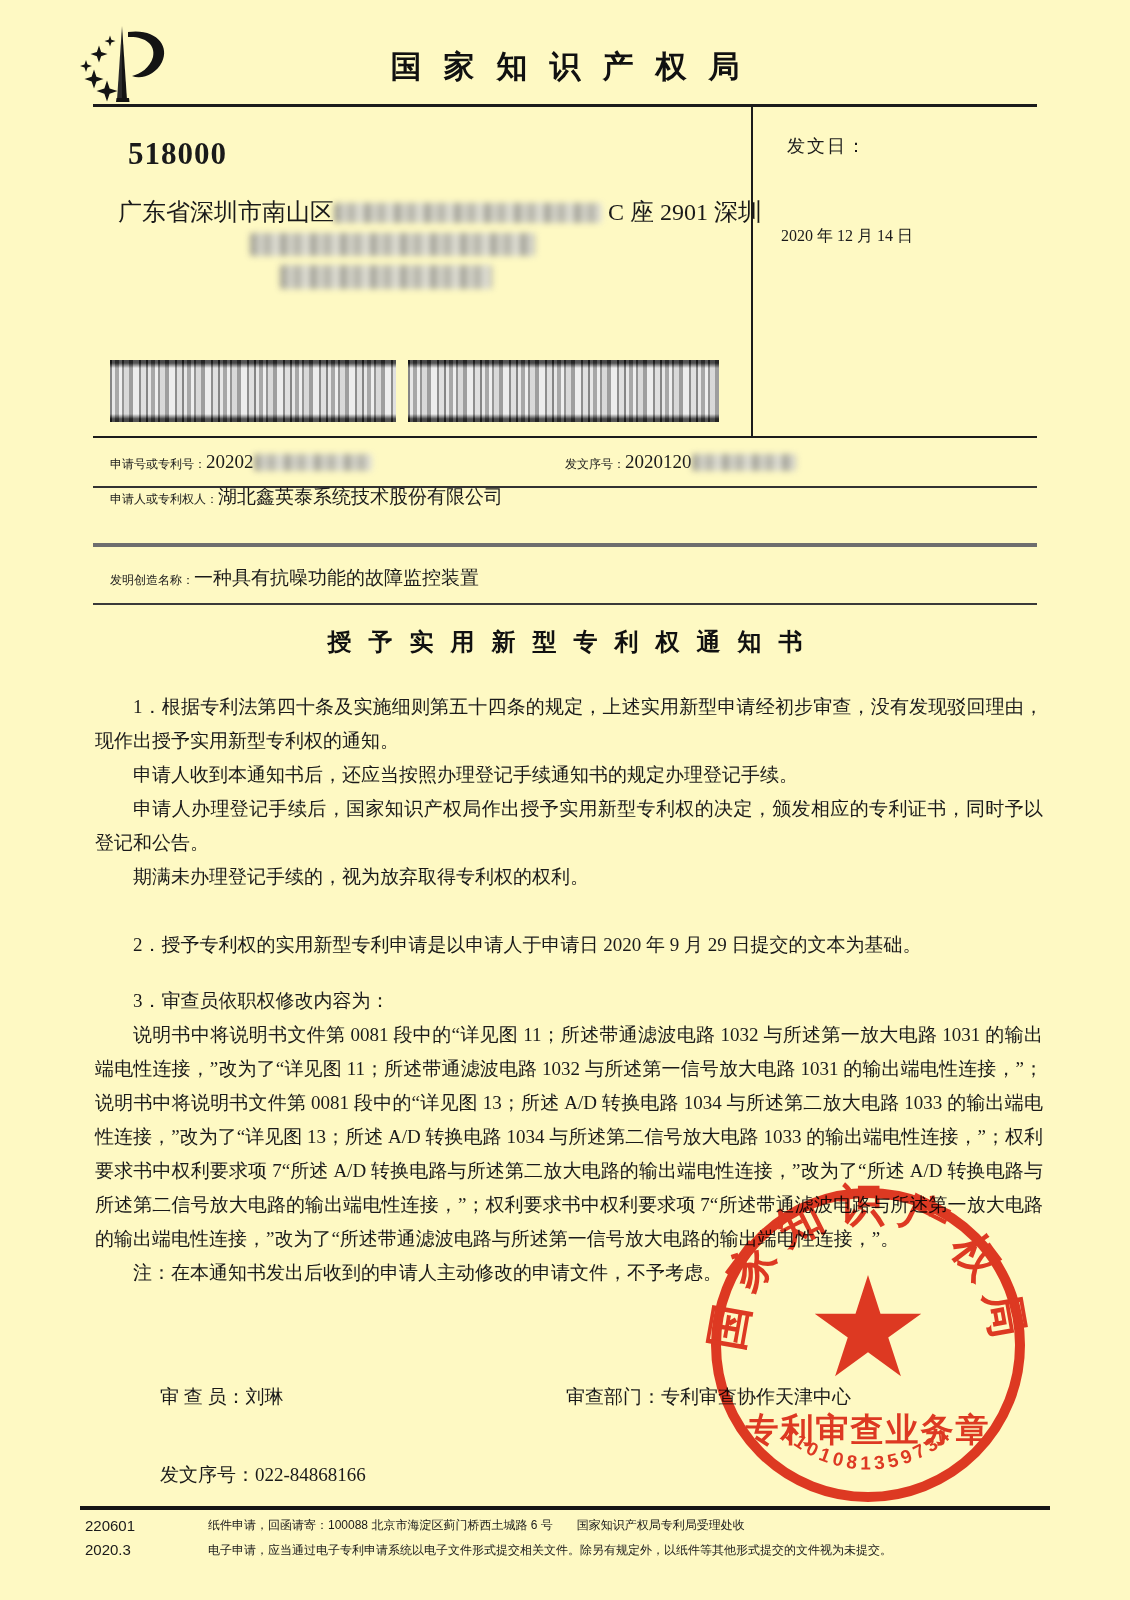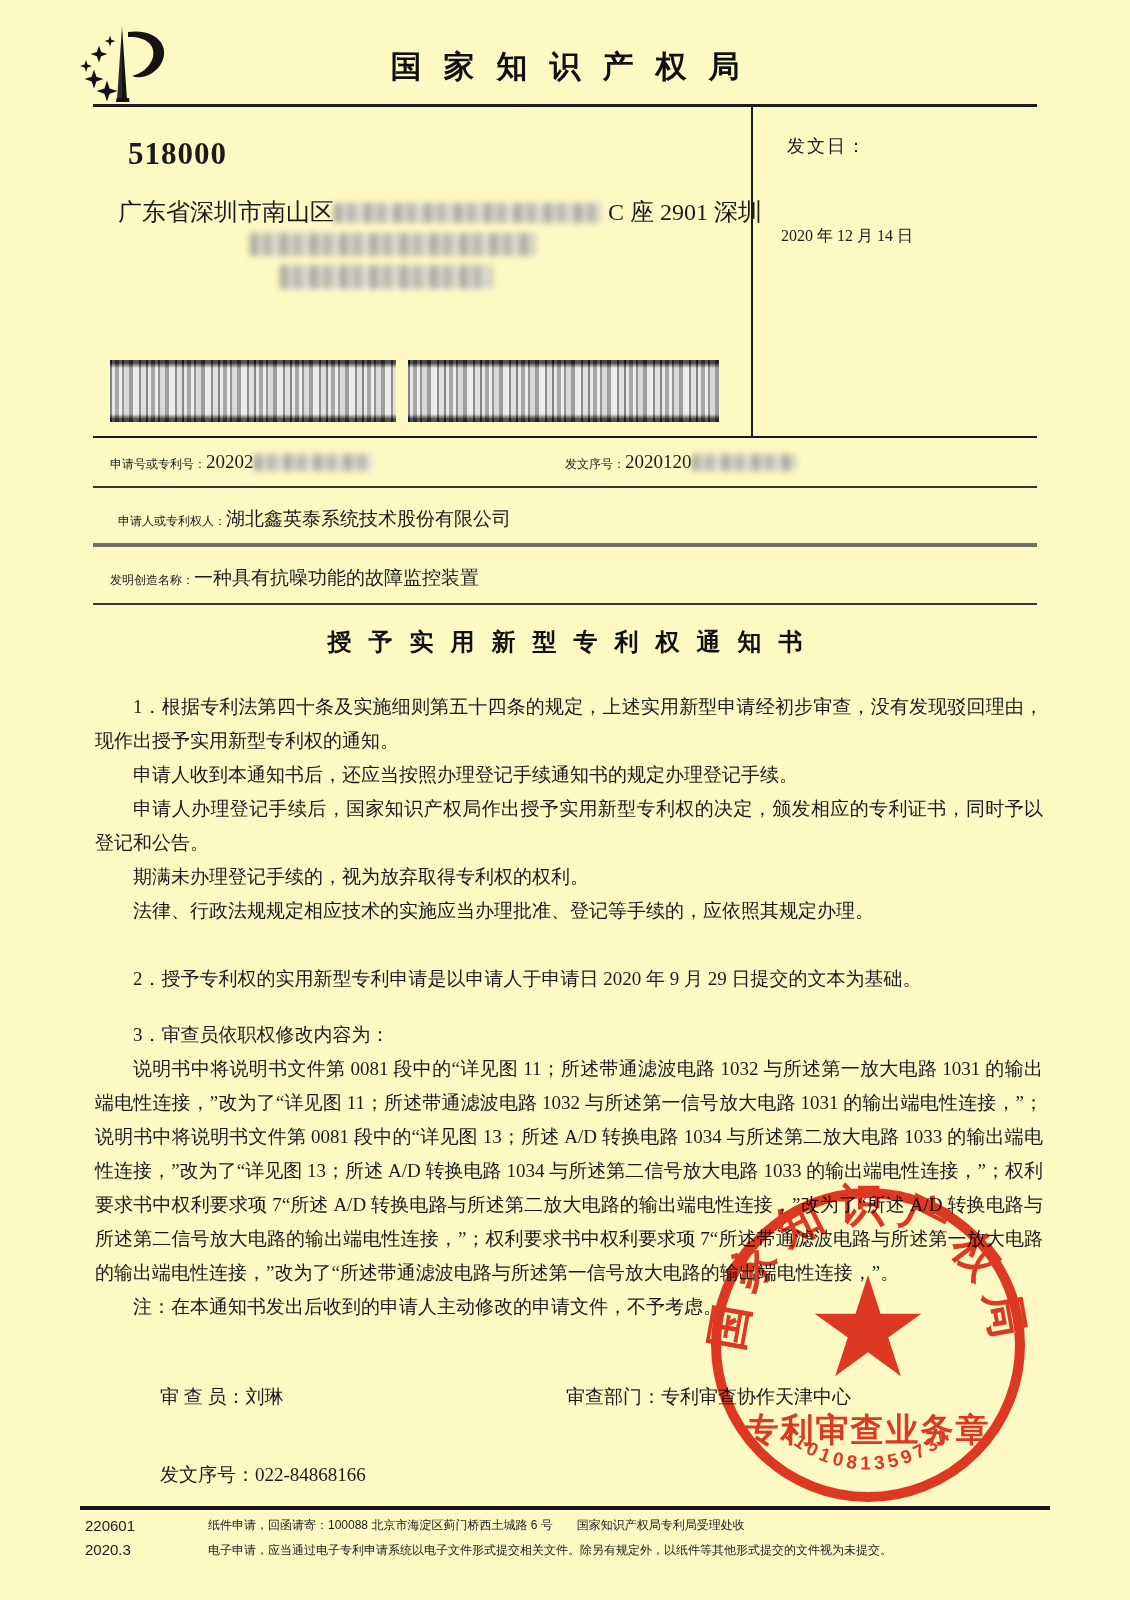--- a/index.html
+++ b/index.html
@@ -109,40 +109,39 @@
 
   <div class="row-text" style="left:110px;top:451px;">
     <span class="field-label">申请号或专利号：</span><span class="field-value">20202</span><span class="redact" style="width:118px;height:17px;"></span>
   </div>
   <div class="row-text" style="left:565px;top:451px;">
     <span class="field-label">发文序号：</span><span class="field-value">2020120</span><span class="redact" style="width:104px;height:17px;"></span>
   </div>
 
   <div class="rule" style="left:93px;top:486px;width:944px;height:2px;background:#333;"></div>
 
-  <div class="row-text" style="left:110px;top:506px;margin-left:8px;">
+  <div class="row-text" style="left:110px;top:484px;">
     <span class="field-label">申请人或专利权人：</span><span style="font-size:19px;">湖北鑫英泰系统技术股份有限公司</span>
   </div>
 
   <div class="rule" style="left:93px;top:543px;width:944px;height:4px;background:#6e6e6e;"></div>
 
   <div class="row-text" style="left:110px;top:565px;">
     <span class="field-label">发明创造名称：</span><span style="font-size:19px;">一种具有抗噪功能的故障监控装置</span>
   </div>
 
   <div class="rule" style="left:93px;top:603px;width:944px;height:2px;background:#3a3a3a;"></div>
 
   <div class="abs notice-title sans">授予实用新型专利权通知书</div>
 
   <div class="abs body-text">
     <p>1．根据专利法第四十条及实施细则第五十四条的规定，上述实用新型申请经初步审查，没有发现驳回理由，现作出授予实用新型专利权的通知。</p>
     <p>申请人收到本通知书后，还应当按照办理登记手续通知书的规定办理登记手续。</p>
     <p>申请人办理登记手续后，国家知识产权局作出授予实用新型专利权的决定，颁发相应的专利证书，同时予以登记和公告。</p>
     <p>期满未办理登记手续的，视为放弃取得专利权的权利。</p>
-    <p>法律、行政法规规定相应技术的实施应当办理批准、登记等手续的，应依照其规定办理。</p>
     <p class="gap-sm">2．授予专利权的实用新型专利申请是以申请人于申请日 2020 年 9 月 29 日提交的文本为基础。</p>
     <p class="gap-md">3．审查员依职权修改内容为：</p>
     <p>说明书中将说明书文件第 0081 段中的“详见图 11；所述带通滤波电路 1032 与所述第一放大电路 1031 的输出端电性连接，”改为了“详见图 11；所述带通滤波电路 1032 与所述第一信号放大电路 1031 的输出端电性连接，”；说明书中将说明书文件第 0081 段中的“详见图 13；所述 A/D 转换电路 1034 与所述第二放大电路 1033 的输出端电性连接，”改为了“详见图 13；所述 A/D 转换电路 1034 与所述第二信号放大电路 1033 的输出端电性连接，”；权利要求书中权利要求项 7“所述 A/D 转换电路与所述第二放大电路的输出端电性连接，”改为了“所述 A/D 转换电路与所述第二信号放大电路的输出端电性连接，”；权利要求书中权利要求项 7“所述带通滤波电路与所述第一放大电路的输出端电性连接，”改为了“所述带通滤波电路与所述第一信号放大电路的输出端电性连接，”。</p>
     <p>注：在本通知书发出后收到的申请人主动修改的申请文件，不予考虑。</p>
   </div>
 
   <div class="row-text sig" style="left:160px;top:1384px;">
     <span>审 查 员：</span><span>刘琳</span>
   </div>
   <div class="row-text sig" style="left:566px;top:1384px;">

